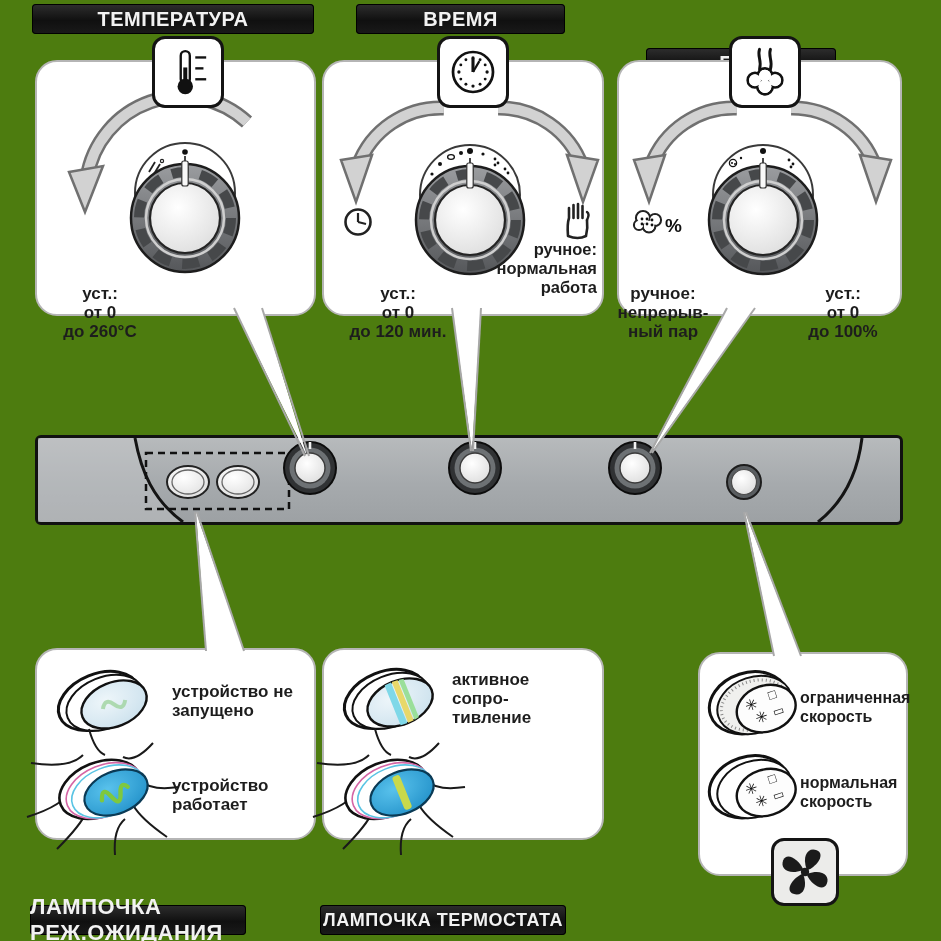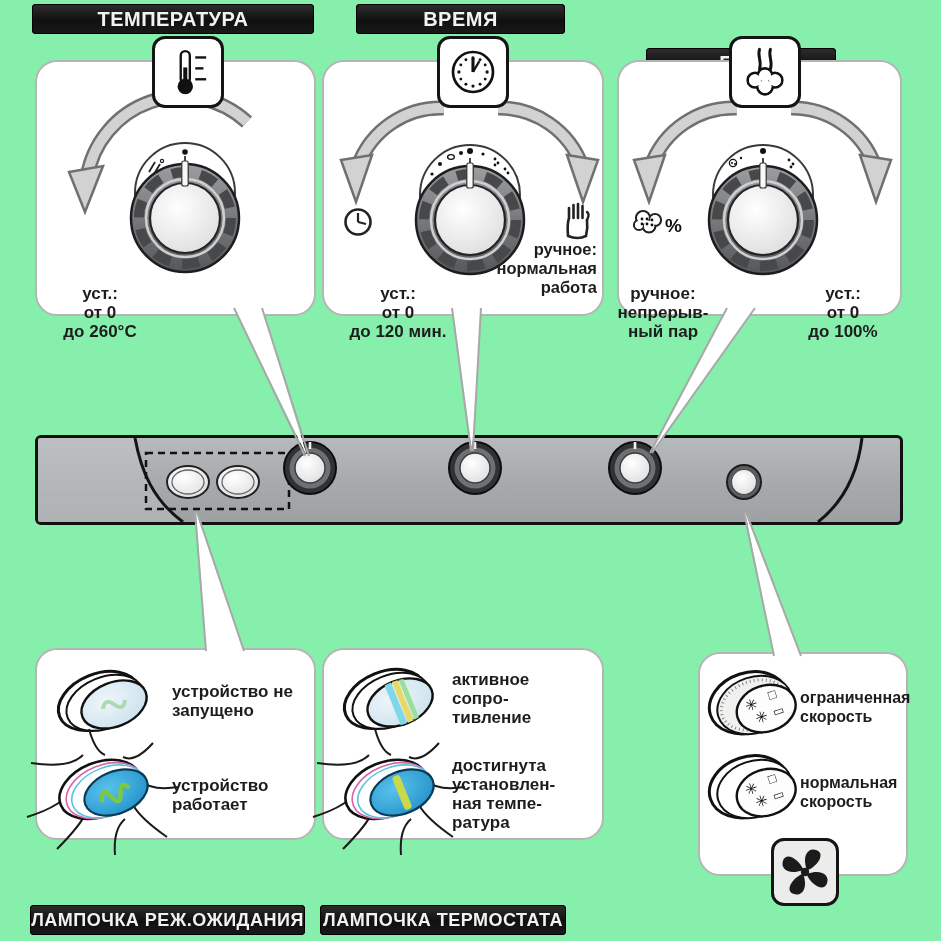--- a/index.html
+++ b/index.html
@@ -1,16 +1,16 @@
 <!DOCTYPE html>
 <html><head>
 <meta charset="utf-8">
 <style>
   html,body{margin:0;padding:0;background:#fff;}
-  #stage{position:relative;width:941px;height:941px;background:#86efac;overflow:hidden;
+  #stage{position:relative;width:941px;height:941px;background:#4d7c0f;overflow:hidden;
          font-family:"Liberation Sans","DejaVu Sans",sans-serif;}
   .bar{position:absolute;height:30px;background:linear-gradient(180deg,#2e2e2e 0%,#101010 55%,#1a1a1a 100%);
        border-radius:4px;color:#f2f2f2;font-size:20px;font-weight:700;letter-spacing:.5px;
        display:flex;align-items:center;justify-content:center;box-shadow:inset 0 0 0 1px #000;}
   .cbox{position:absolute;background:#fff;border:2.5px solid #b5b5b5;border-radius:22px;}
   .badge{position:absolute;width:66px;height:66px;background:#fff;border:3px solid #141414;border-radius:13px;
          display:flex;align-items:center;justify-content:center;z-index:6;}
   .art{position:absolute;overflow:visible;}
   .lbl{position:absolute;color:#1d1d1d;font-size:17px;line-height:19px;font-weight:700;z-index:7;}
   .lbl.ctr{text-align:center;margin-top:44px;}
@@ -407,26 +407,20 @@
           <rect x="2" y="-14" width="8" height="36" rx="3" fill="#c9d94b"></rect>
         </g>
       </g>
     </g>
   </svg>
   <div class="lbl" style="left:452px;top:670px;width:135px;">
     <div>активное</div>
     <div>сопро-</div>
     <div>тивление</div>
   </div>
-  <div class="lbl" style="left:452px;top:756px;width:140px;">
-    <div>достигнута</div>
-    <div>установлен-</div>
-    <div>ная темпе-</div>
-    <div>ратура</div>
-  </div>
 
   <svg class="art" style="left:690px;top:648px;z-index:6;" width="220" height="224" viewBox="0 0 220 224">
     <g transform="translate(68,58)">
       <g transform="rotate(-18)">
         <ellipse cx="-8" cy="-6" rx="40" ry="30" fill="#fff" stroke="#111" stroke-width="3"></ellipse>
         <ellipse cx="-3" cy="-2" rx="38" ry="28" fill="#f0f0ee" stroke="#111" stroke-width="2"></ellipse>
         <ellipse cx="-3" cy="-2" rx="34" ry="24" fill="none" stroke="#8a8a8a" stroke-width="3" stroke-dasharray="1 3"></ellipse>
         <ellipse cx="7" cy="5" rx="30" ry="23" fill="#fdfdfd" stroke="#111" stroke-width="2.4"></ellipse>
         <text x="-6" y="2" font-size="15" font-weight="bold" fill="#111" text-anchor="middle">✳</text>
         <text x="17" y="-2" font-size="13" fill="#111" text-anchor="middle">□</text>
@@ -460,20 +454,20 @@
       <g transform="translate(31,31)" fill="#1b1b1b">
         <path d="M 2 -3 C -4 -20, 4 -30, 14 -26 C 24 -22, 16 -8, 3 -2 Z"></path>
         <path d="M 3 2 C 20 -4, 30 4, 26 14 C 22 24, 8 16, 2 3 Z"></path>
         <path d="M -2 3 C 4 20, -4 30, -14 26 C -24 22, -16 8, -3 2 Z"></path>
         <path d="M -3 -2 C -20 4, -30 -4, -26 -14 C -22 -24, -8 -16, -2 -3 Z"></path>
         <circle r="5"></circle>
       </g>
     </svg>
   </div>
 
-  <div class="bar" style="left:30px;top:905px;width:275px;font-size:18px;">
+  <div class="bar" style="left:30px;top:905px;width:216px;font-size:22px;">
       <span>ЛАМПОЧКА РЕЖ.ОЖИДАНИЯ</span>
     </div>
   <div class="bar" style="left:320px;top:905px;width:246px;font-size:18px;text-align:right;">
       <span>ЛАМПОЧКА ТЕРМОСТАТА</span>
     </div>
 
 </div>
 
 </body></html>

